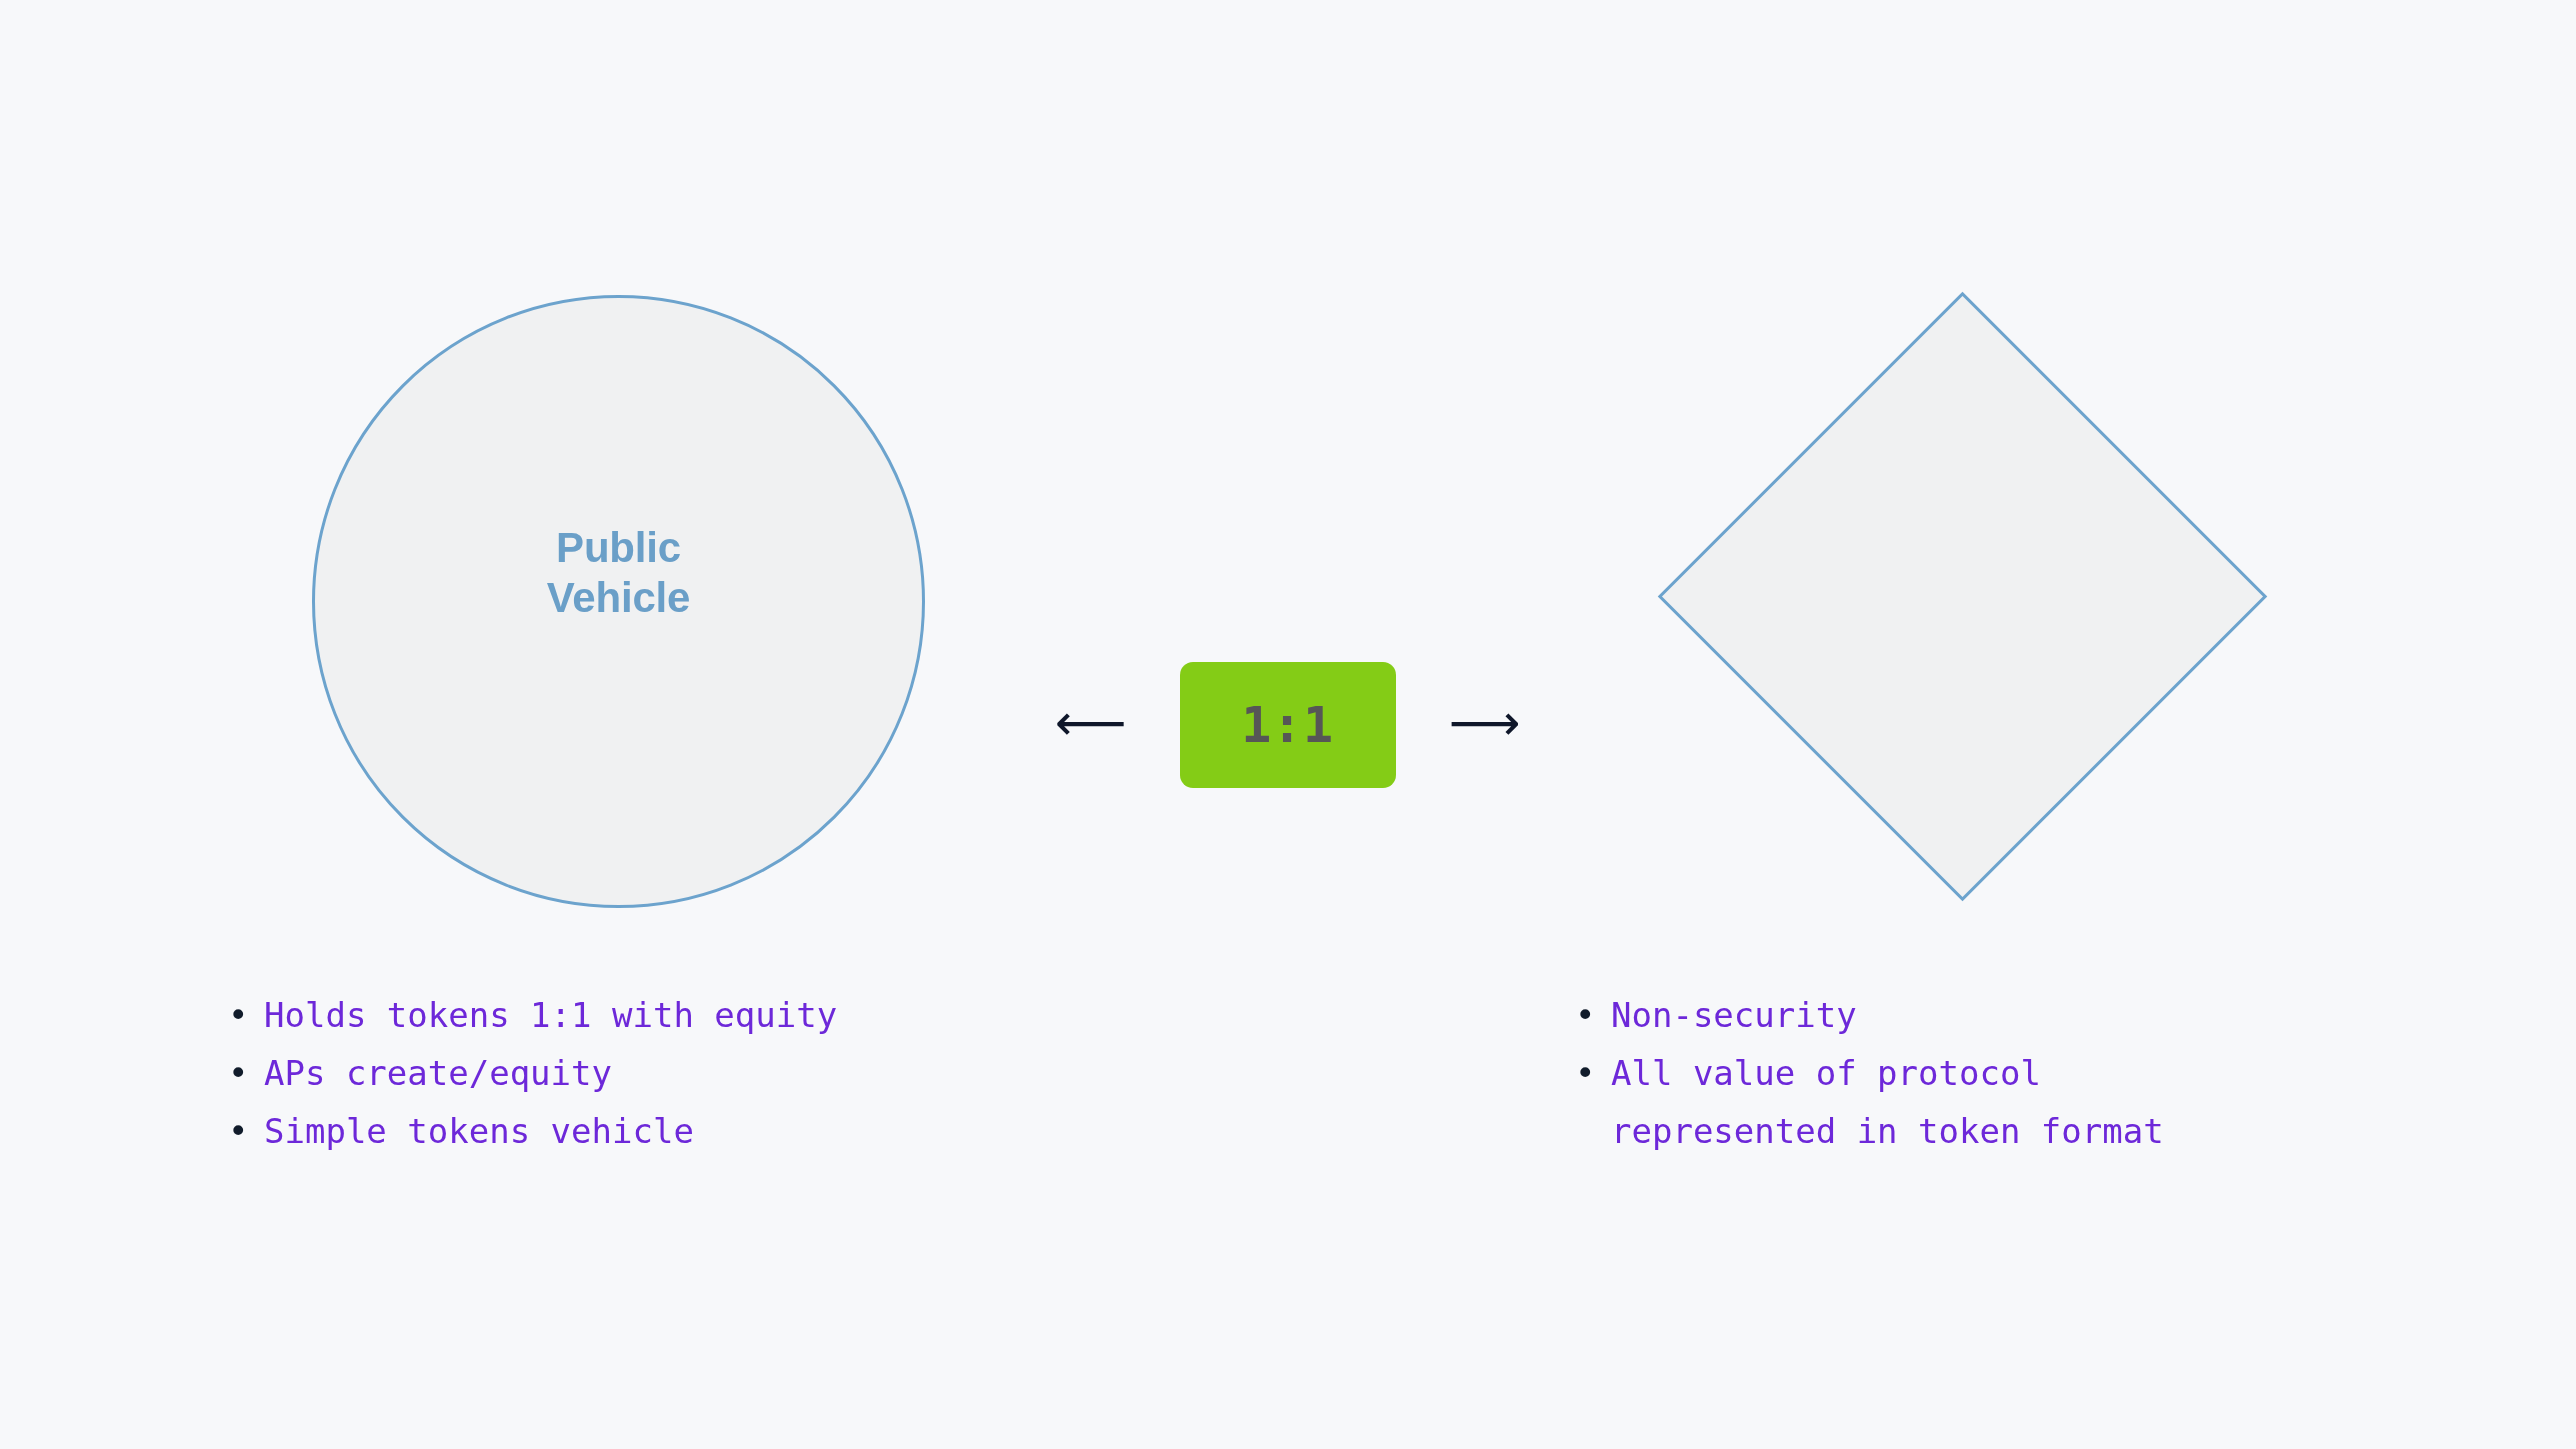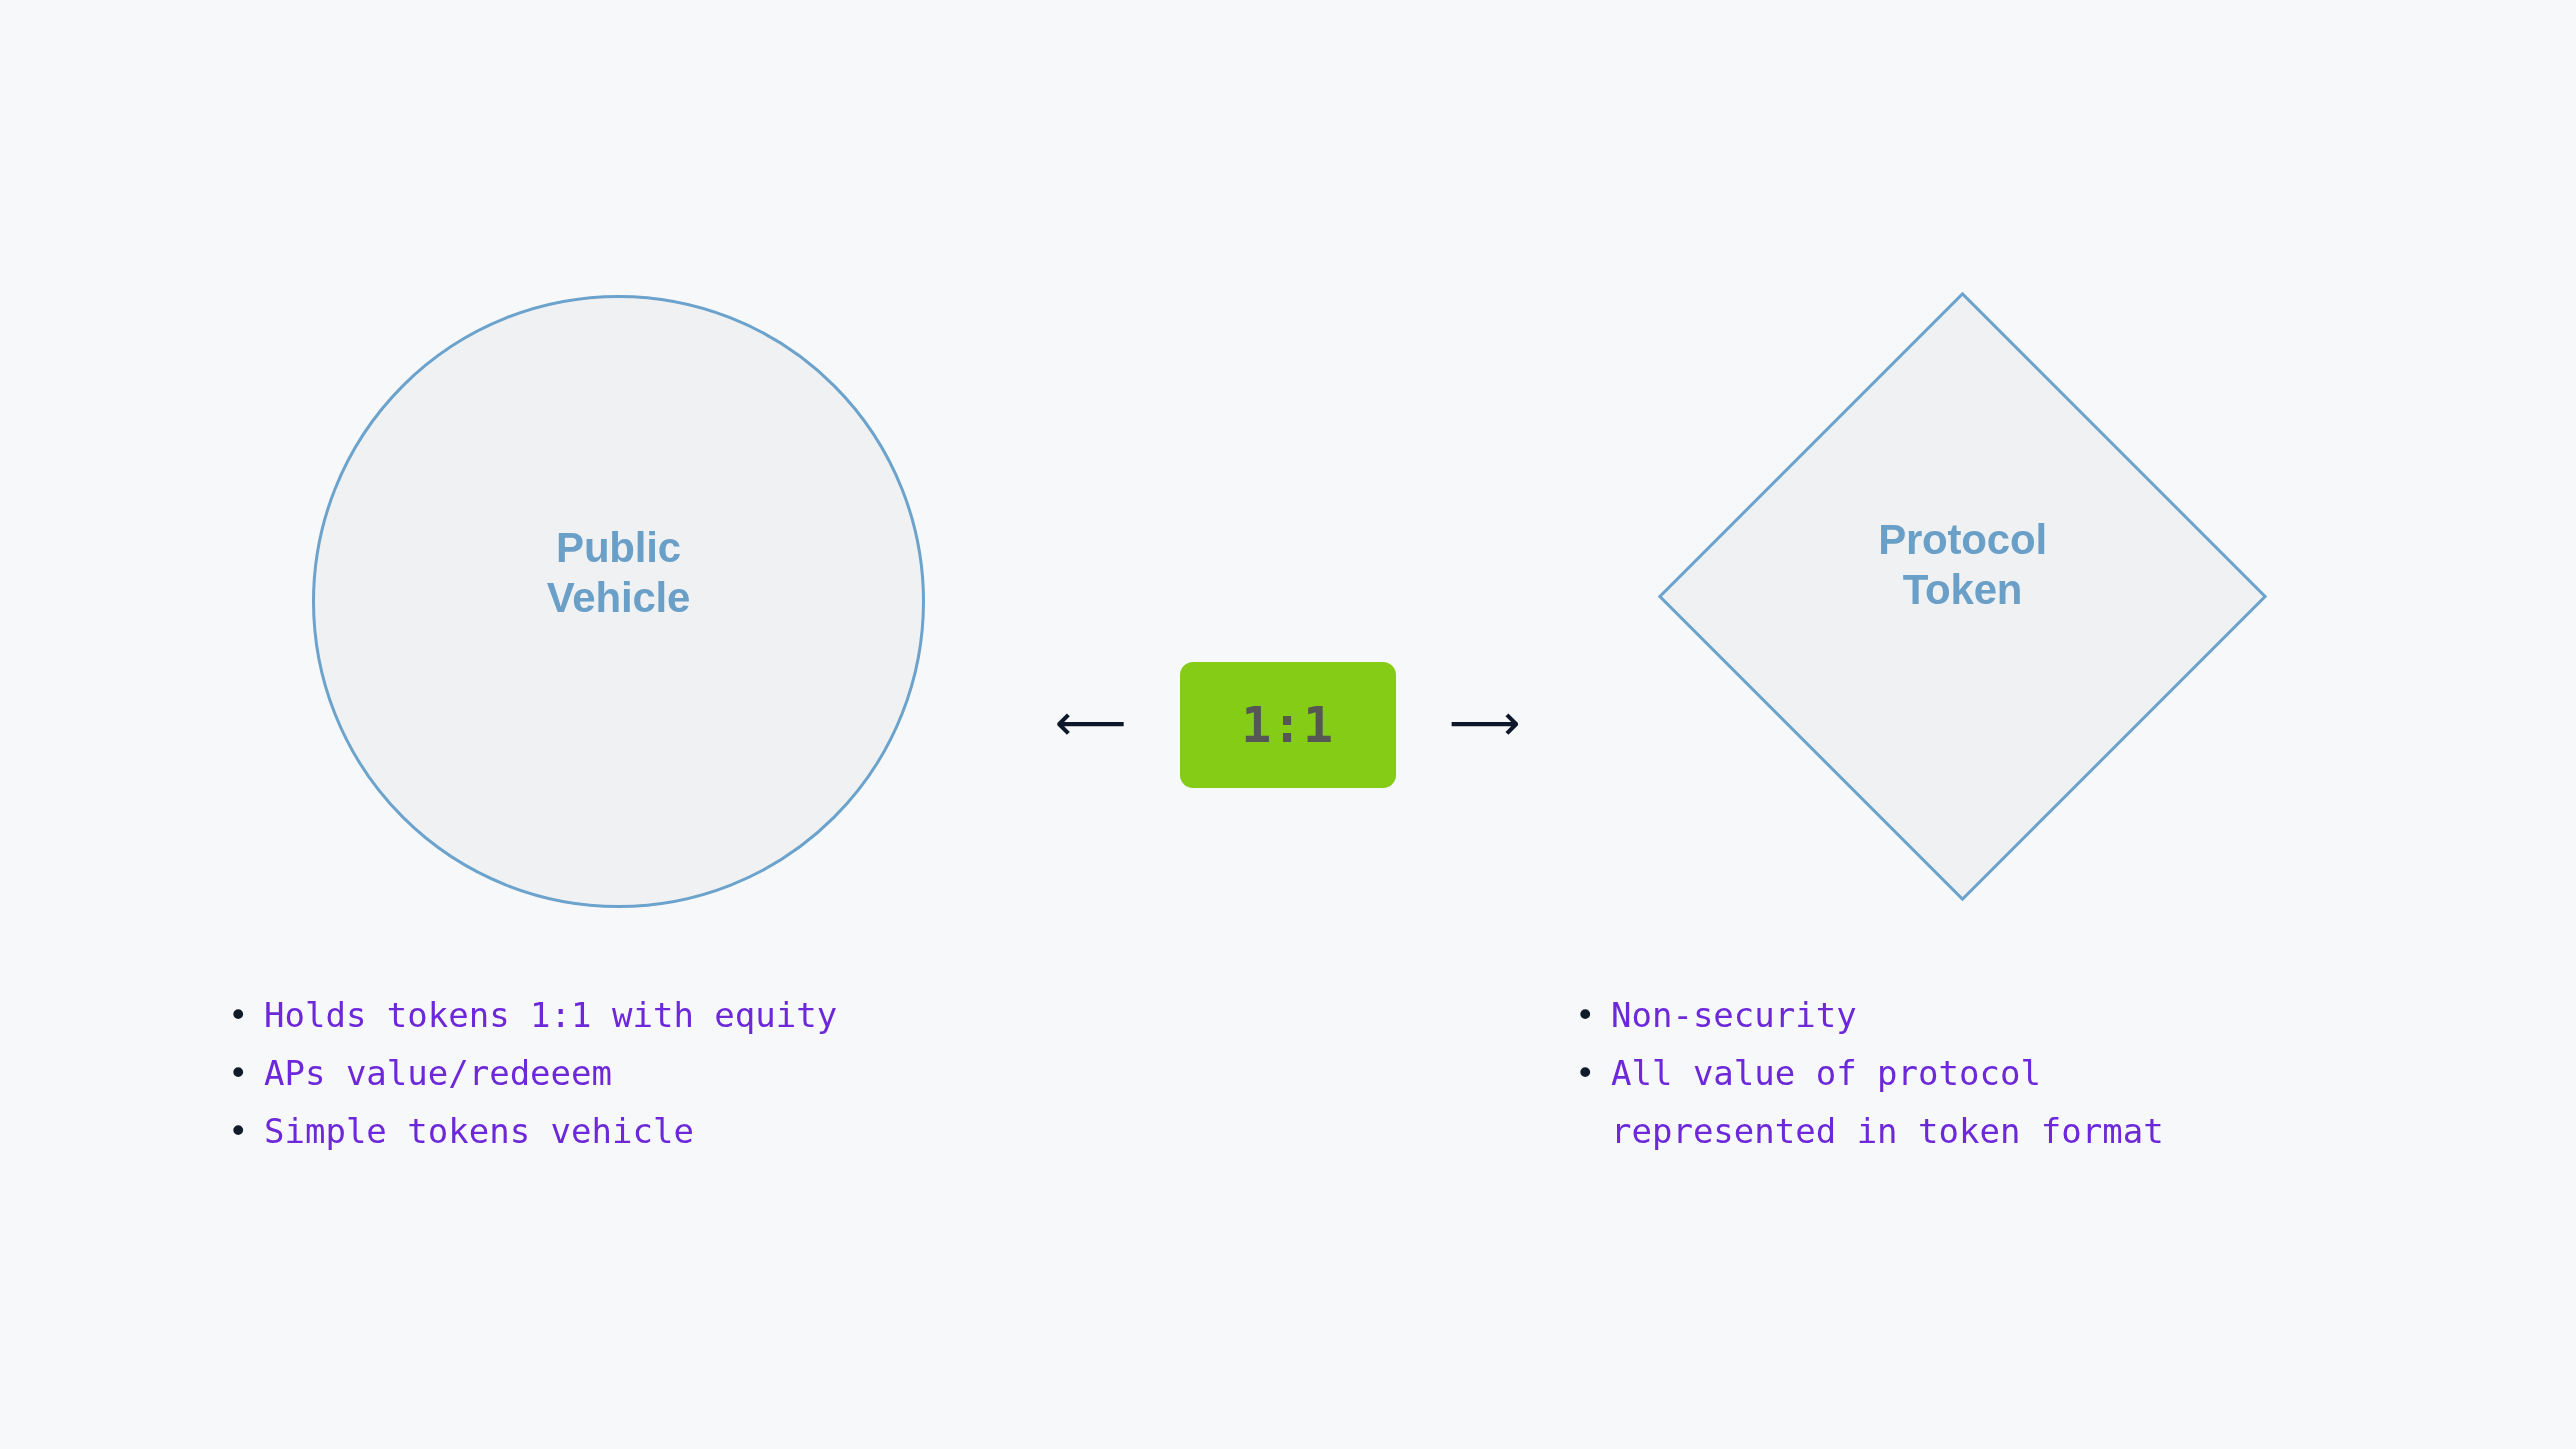--- a/index.html
+++ b/index.html
@@ -143,32 +143,30 @@
 </head>
 <body>
 
 <div id="canvas">
 
   <div class="node-shape" id="circle-node"></div>
   <div class="node-label" id="circle-label">Public
 Vehicle</div>
 
   <div class="node-shape" id="diamond-node"></div>
-  <div class="node-label" id="diamond-label">Protocol
-Token</div>
 
   <div id="connector">
     <span class="arrow-glyph">⟵</span>
     <div id="ratio-badge">1:1</div>
     <span class="arrow-glyph">⟶</span>
   </div>
 
   <ul class="bullet-list" id="left-list">
     <li>Holds tokens 1:1 with equity</li>
-    <li>APs value/redeeem</li>
+    <li>APs create/equity</li>
     <li>Simple tokens vehicle</li>
   </ul>
 
   <ul class="bullet-list" id="right-list">
     <li>Non-security</li>
     <li>All value of protocol
 represented in token format</li>
   </ul>
 
 </div>

